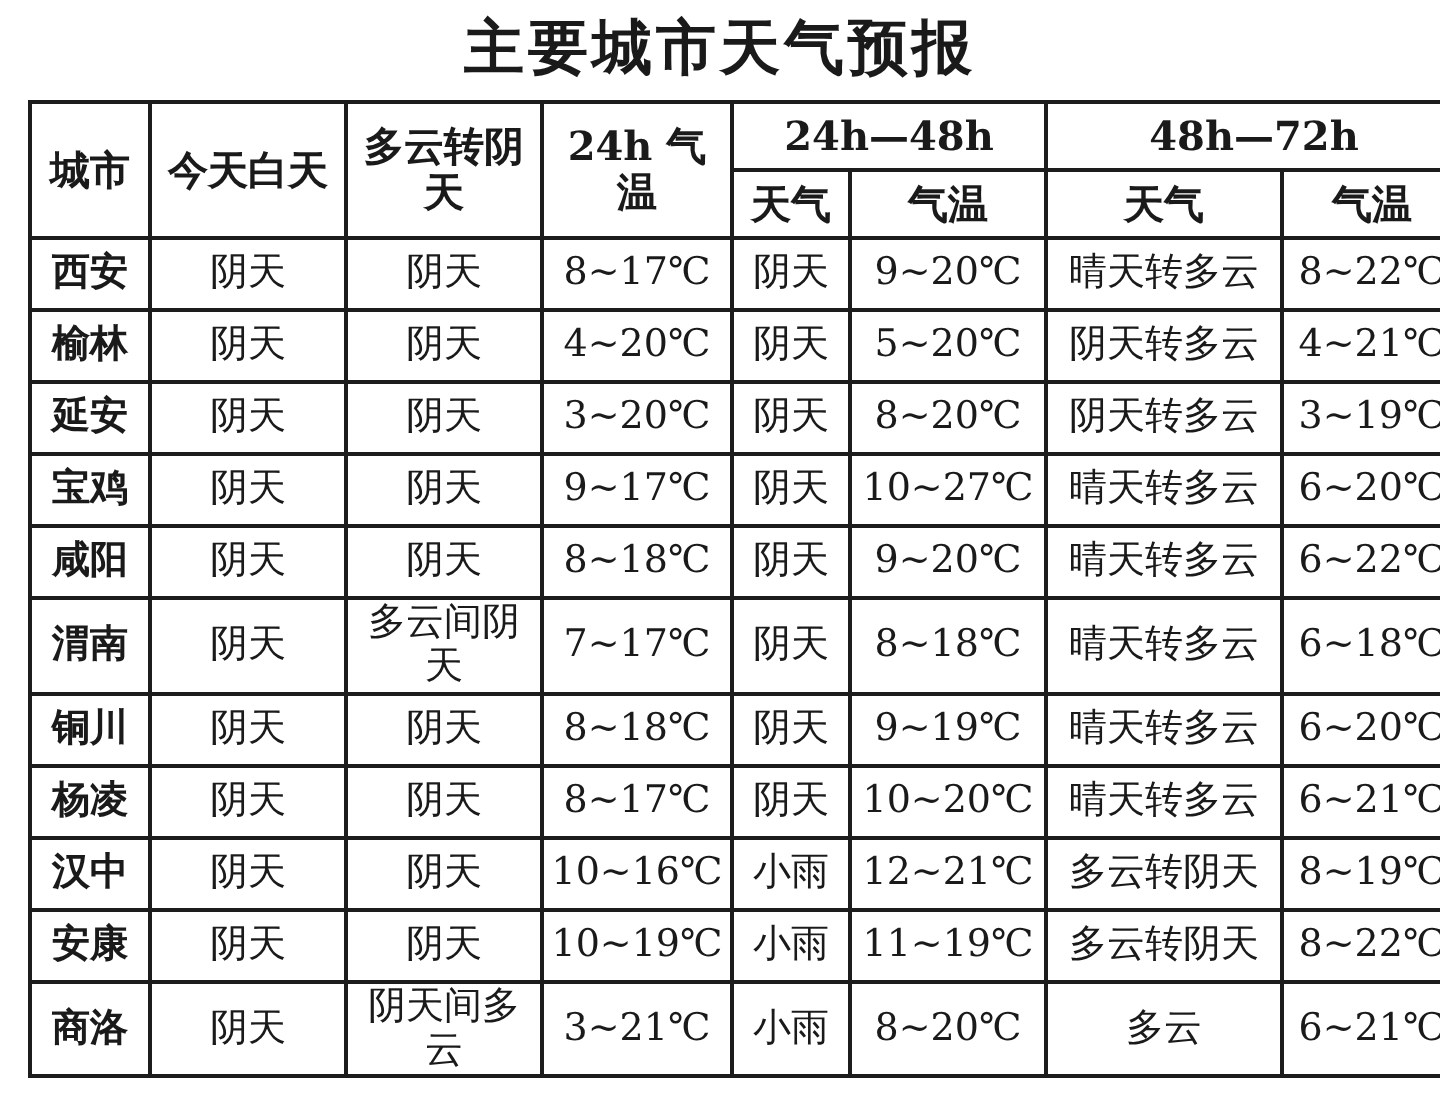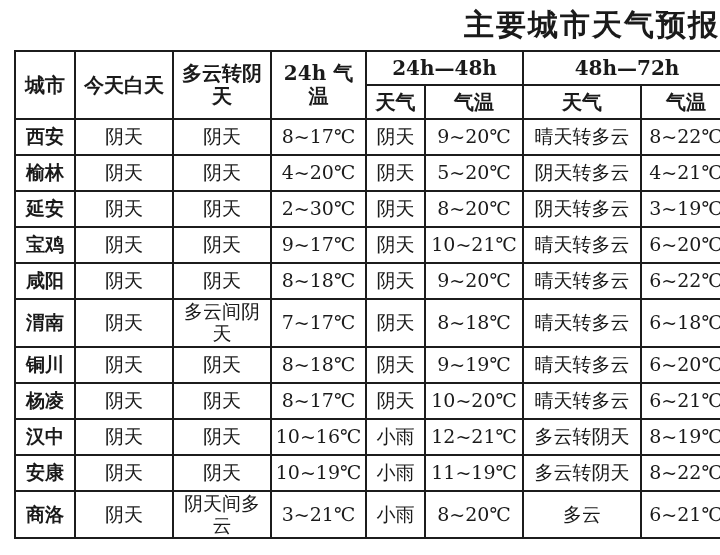--- a/index.html
+++ b/index.html
@@ -5,21 +5,21 @@
   * { box-sizing: border-box; }
   html, body {
     margin: 0; padding: 0;
     width: 720px; height: 555px;
     background: #ffffff;
     font-family: "DejaVu Serif", "Liberation Serif", serif;
     color: #1a1a1a;
   }
   .page { width: 720px; height: 555px; overflow: hidden; }
   .title {
-    text-align: right;
+    text-align: center;
     font-size: 30px;
     font-weight: bold;
     line-height: 46px;
     height: 50px;
     padding-top: 2px;
     letter-spacing: 2px;
   }
   table.weather {
     border-collapse: collapse;
     table-layout: fixed;
@@ -99,33 +99,33 @@
           <td>4~20℃</td>
           <td>阴天</td>
           <td>5~20℃</td>
           <td>阴天转多云</td>
           <td>4~21℃</td>
         </tr>
         <tr>
           <td class="city">延安</td>
           <td>阴天</td>
           <td>阴天</td>
-          <td>2~30℃</td>
+          <td>3~20℃</td>
           <td>阴天</td>
           <td>8~20℃</td>
           <td>阴天转多云</td>
           <td>3~19℃</td>
         </tr>
         <tr>
           <td class="city">宝鸡</td>
           <td>阴天</td>
           <td>阴天</td>
           <td>9~17℃</td>
           <td>阴天</td>
-          <td>10~21℃</td>
+          <td>10~27℃</td>
           <td>晴天转多云</td>
           <td>6~20℃</td>
         </tr>
         <tr>
           <td class="city">咸阳</td>
           <td>阴天</td>
           <td>阴天</td>
           <td>8~18℃</td>
           <td>阴天</td>
           <td>9~20℃</td>

